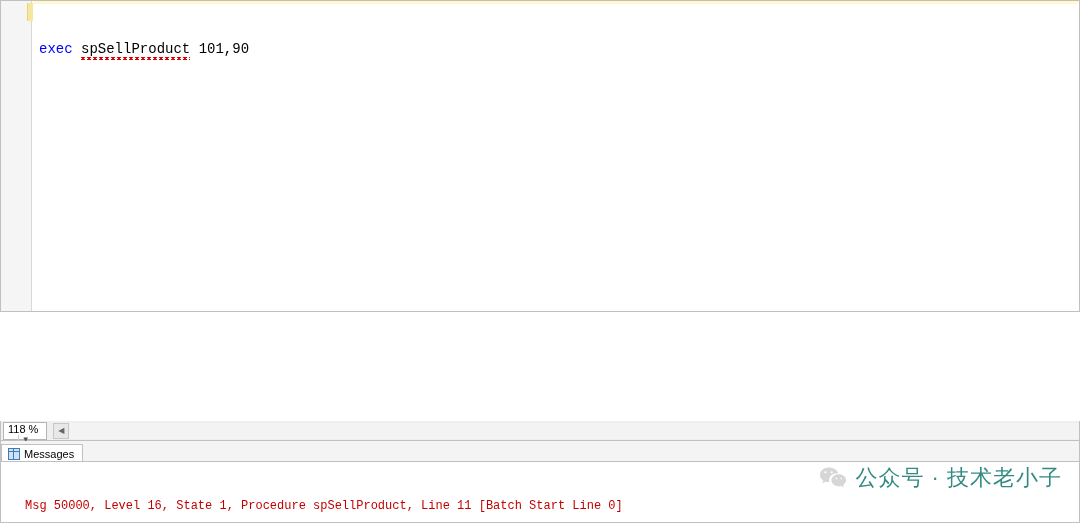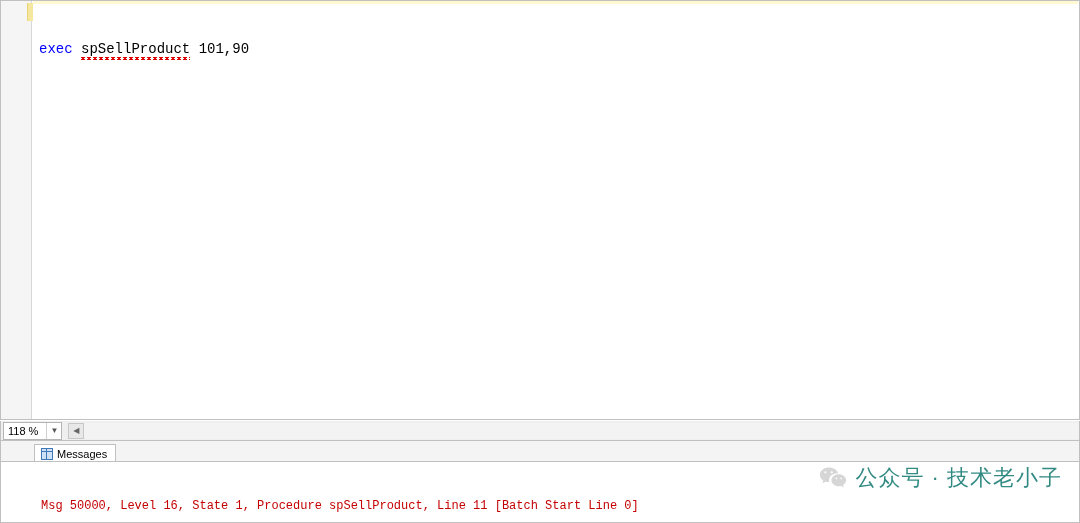--- a/index.html
+++ b/index.html
@@ -13,21 +13,21 @@
     overflow: hidden;
     position: relative;
   }
 
   
   .editor-wrap {
     position: absolute;
     top: 0;
     left: 0;
     right: 0;
-    height: 420px;
+    height: 312px;
     border: 1px solid #c0c0c0;
     box-sizing: border-box;
     background: #ffffff;
     overflow: hidden;
   }
 
   .gutter {
     position: absolute;
     top: 0;
     bottom: 0;
@@ -111,20 +111,21 @@
     color: #000;
   }
   .zoom-combo {
     display: flex;
     align-items: center;
     height: 18px;
     margin-left: 2px;
     background: #ffffff;
     border: 1px solid #b5b5b5;
     box-sizing: border-box;
+    flex-direction: column;
   }
   .zoom-val {
     padding: 0 8px 0 4px;
   }
   .zoom-arrow {
     width: 14px;
     height: 16px;
     display: flex;
     align-items: center;
     justify-content: center;
@@ -172,42 +173,41 @@
     display: flex;
     align-items: center;
     gap: 4px;
     padding: 2px 8px 2px 6px;
     background: #ffffff;
     border: 1px solid #c0c0c0;
     border-bottom: none;
     margin-bottom: -1px;
     height: 18px;
     box-sizing: border-box;
-    margin-left: 33px;
   }
   .tab-icon {
     width: 12px;
     height: 12px;
     display: block;
   }
   .tab-icon rect.outer { fill: none; stroke: #4179b6; stroke-width: 1; }
   .tab-icon rect.inner { fill: #cde2f7; }
   .tab-icon line { stroke: #4179b6; stroke-width: 1; }
 
   .messages-pane {
     position: absolute;
     top: 461px;
     left: 0;
     right: 0;
     bottom: 0;
     background: #ffffff;
     border: 1px solid #c0c0c0;
     border-top: 1px solid #c0c0c0;
     box-sizing: border-box;
-    padding: 4px 0 0 40px;
+    padding: 4px 0 0 24px;
     font-family: Consolas, 'Courier New', monospace;
     font-size: 12px;
     line-height: 16px;
     white-space: pre;
   }
   .msg-red { color: #c40000; }
 
   
   .watermark {
     position: absolute;

